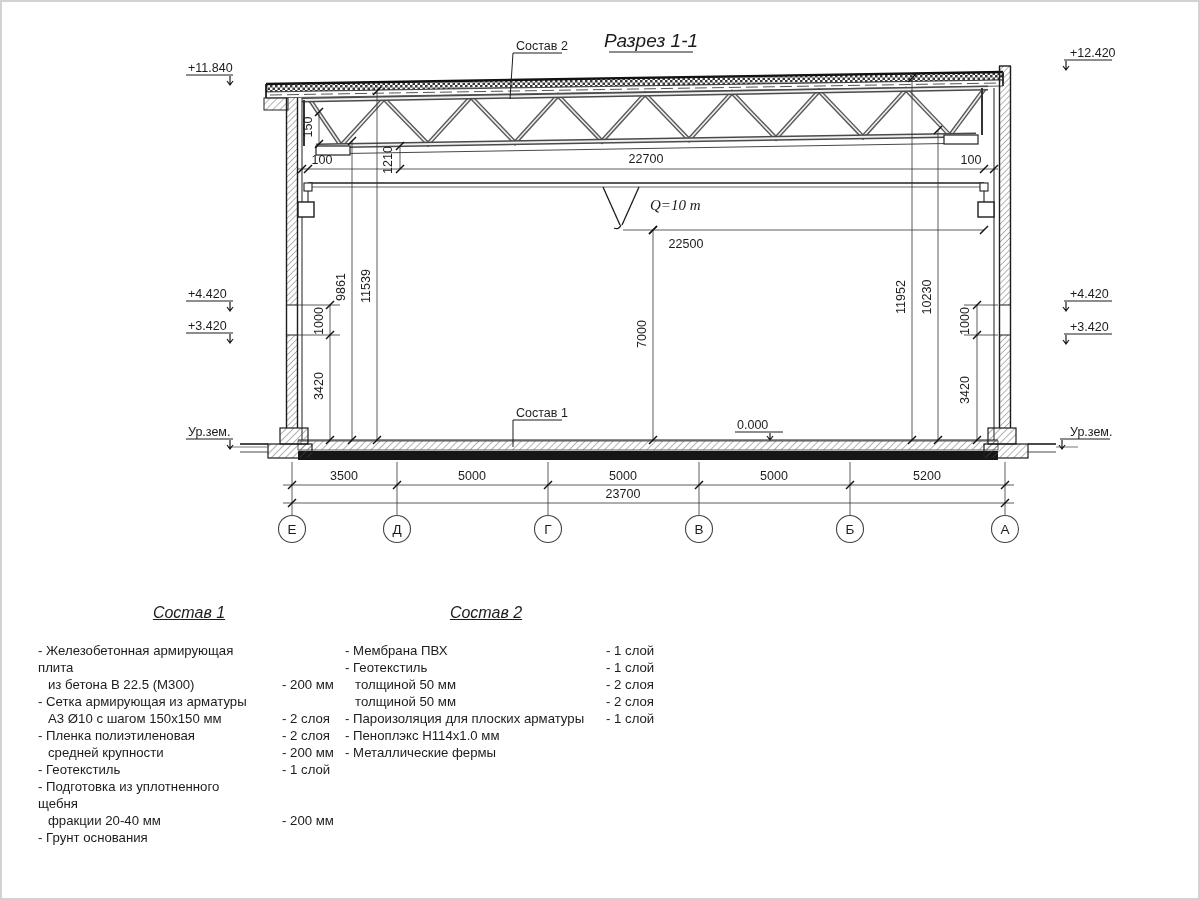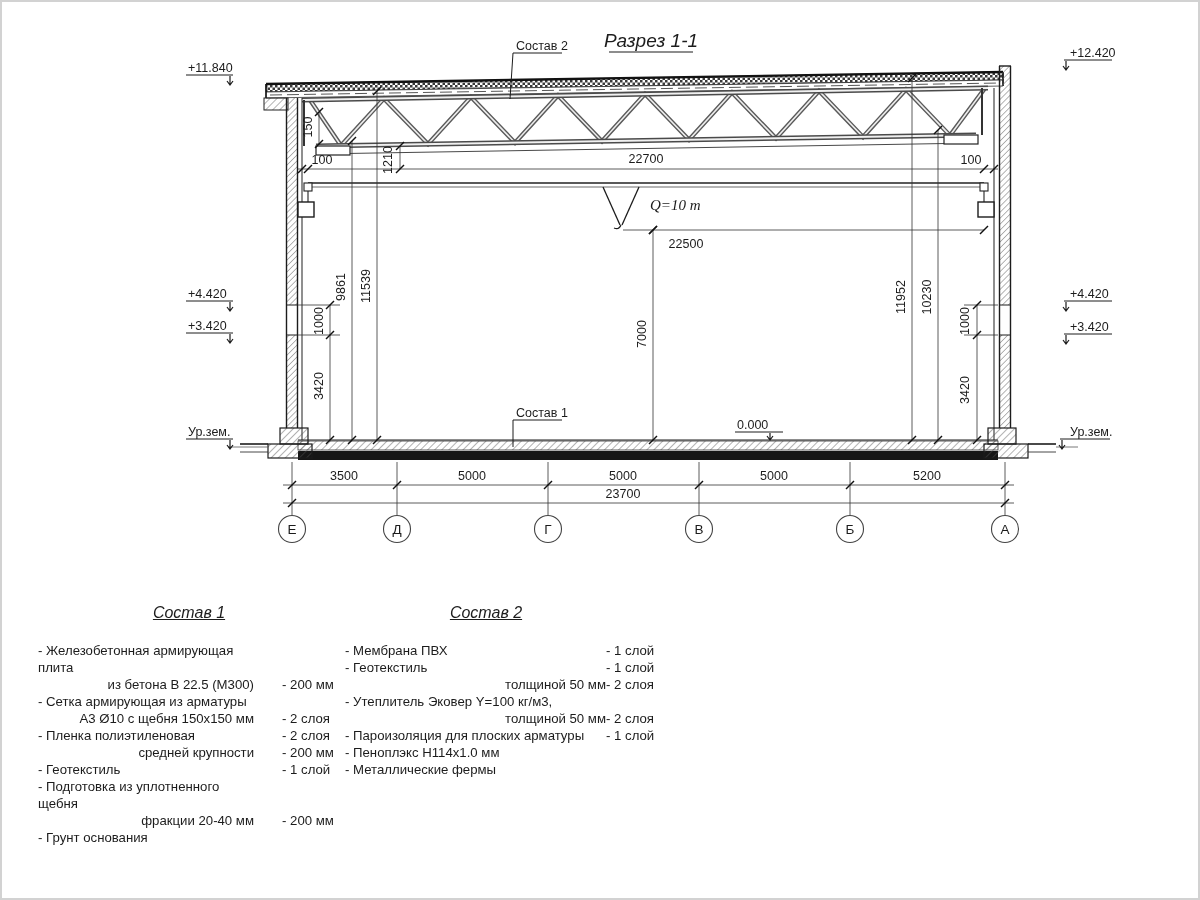--- a/index.html
+++ b/index.html
@@ -15,21 +15,21 @@
   .lists{position:absolute;top:604px;left:0;width:1200px;font-size:13.2px;color:#1c1c1c;}
   .lblock{position:absolute;top:0;}
   .lblock.one{left:38px;width:302px;}
   .lblock.two{left:345px;width:318px;}
   .lhead{font-size:16px;font-style:italic;text-decoration:underline;text-align:center;margin-bottom:20px;}
   .lblock.two .lhead{transform:translateX(-18px);}
   .lrow{display:flex;line-height:17px;}
   .lrow .nm{flex:1;}
   .lblock.one .vl{width:58px;margin-left:28px;}
   .lblock.two .vl{width:57px;}
-  .ind .nm{padding-left:10px;text-align:right;}
+  .ind .nm{padding-left:10px;}
 </style>
 </head>
 <body>
 
 <div class="page">
 
 <svg width="1200" height="560" viewBox="0 0 1200 560">
   <defs>
     <pattern id="hw" width="4.2" height="4.2" patternUnits="userSpaceOnUse" patternTransform="rotate(45)">
       <line x1="0" y1="0" x2="0" y2="4.2" stroke="#6a6a6a" stroke-width="1"></line>
@@ -319,21 +319,21 @@
         </div>
     <div class="lrow ind">
           <span class="nm">из бетона В 22.5 (М300)</span>
           <span class="vl">- 200 мм</span>
         </div>
     <div class="lrow">
           <span class="nm">- Сетка армирующая из арматуры</span>
           <span class="vl"></span>
         </div>
     <div class="lrow ind">
-          <span class="nm">А3 Ø10 с щебня 150х150 мм</span>
+          <span class="nm">А3 Ø10 с шагом 150х150 мм</span>
           <span class="vl">- 2 слоя</span>
         </div>
     <div class="lrow">
           <span class="nm">- Пленка полиэтиленовая</span>
           <span class="vl">- 2 слоя</span>
         </div>
     <div class="lrow ind">
           <span class="nm">средней крупности</span>
           <span class="vl">- 200 мм</span>
         </div>
@@ -363,21 +363,20 @@
         </div>
     <div class="lrow">
           <span class="nm">- Геотекстиль</span>
           <span class="vl">- 1 слой</span>
         </div>
     <div class="lrow ind">
           <span class="nm">толщиной 50 мм</span>
           <span class="vl">- 2 слоя</span>
         </div>
     <div class="lrow">
-          <span class="nm">- Утеплитель Эковер Y=100 кг/м3,</span>
           <span class="vl"></span>
         </div>
     <div class="lrow ind">
           <span class="nm">толщиной 50 мм</span>
           <span class="vl">- 2 слоя</span>
         </div>
     <div class="lrow">
           <span class="nm">- Пароизоляция для плоских арматуры</span>
           <span class="vl">- 1 слой</span>
         </div>

